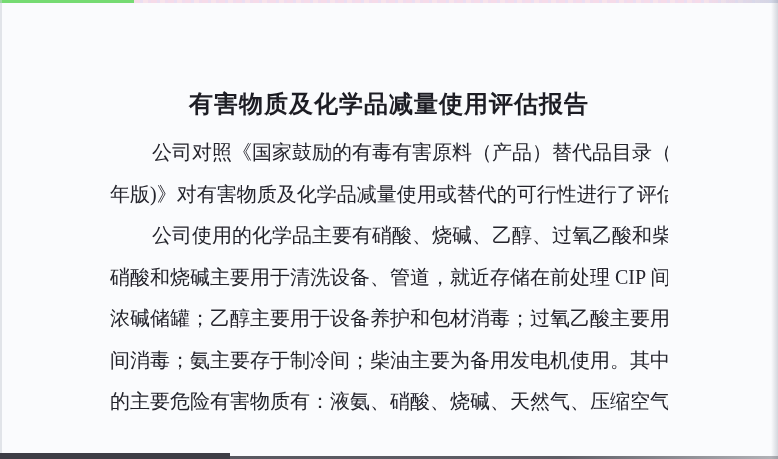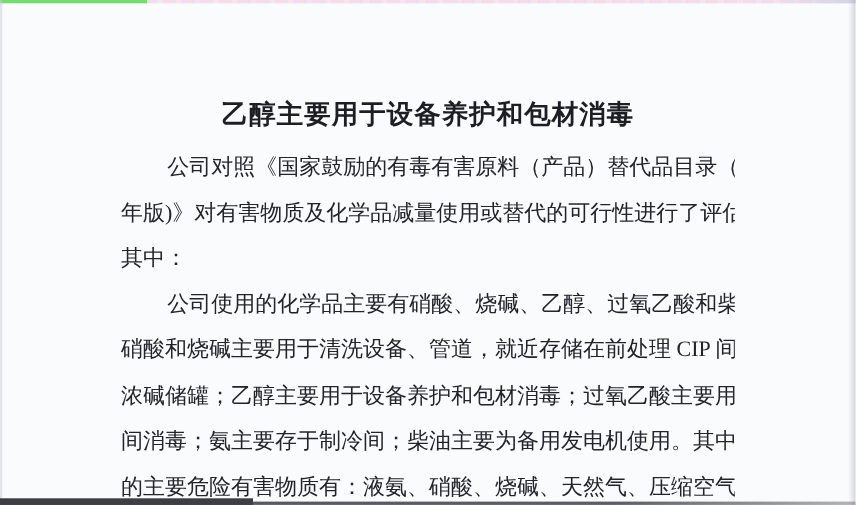--- a/index.html
+++ b/index.html
@@ -102,26 +102,25 @@
 <div class="page">
 
   <div class="top-edge">
     <div class="top-green"></div>
     <div class="top-pink"></div>
   </div>
 
   <div class="left-line"></div>
   <div class="right-shadow"></div>
 
-  <h1 class="title">乙醇主要用于设备养护和包材消毒</h1>
+  <h1 class="title">有害物质及化学品减量使用评估报告</h1>
 
   <div class="body-block">
     <div class="line just indent">公司对照《国家鼓励的有毒有害原料（产品）替代品目录（2016</div>
     <div class="line just">年版)》对有害物质及化学品减量使用或替代的可行性进行了评估，</div>
-    <div class="line">其中：</div>
 
     <div class="line just indent">公司使用的化学品主要有硝酸、烧碱、乙醇、过氧乙酸和柴油等。</div>
     <div class="line just">硝酸和烧碱主要用于清洗设备、管道，就近存储在前处理 CIP 间浓酸、</div>
     <div class="line just">浓碱储罐；乙醇主要用于设备养护和包材消毒；过氧乙酸主要用于车</div>
     <div class="line just">间消毒；氨主要存于制冷间；柴油主要为备用发电机使用。其中涉及</div>
     <div class="line just">的主要危险有害物质有：液氨、硝酸、烧碱、天然气、压缩空气、乙</div>
   </div>
 
   <div class="bottom-line"></div>
   <div class="bottom-bar"></div>

